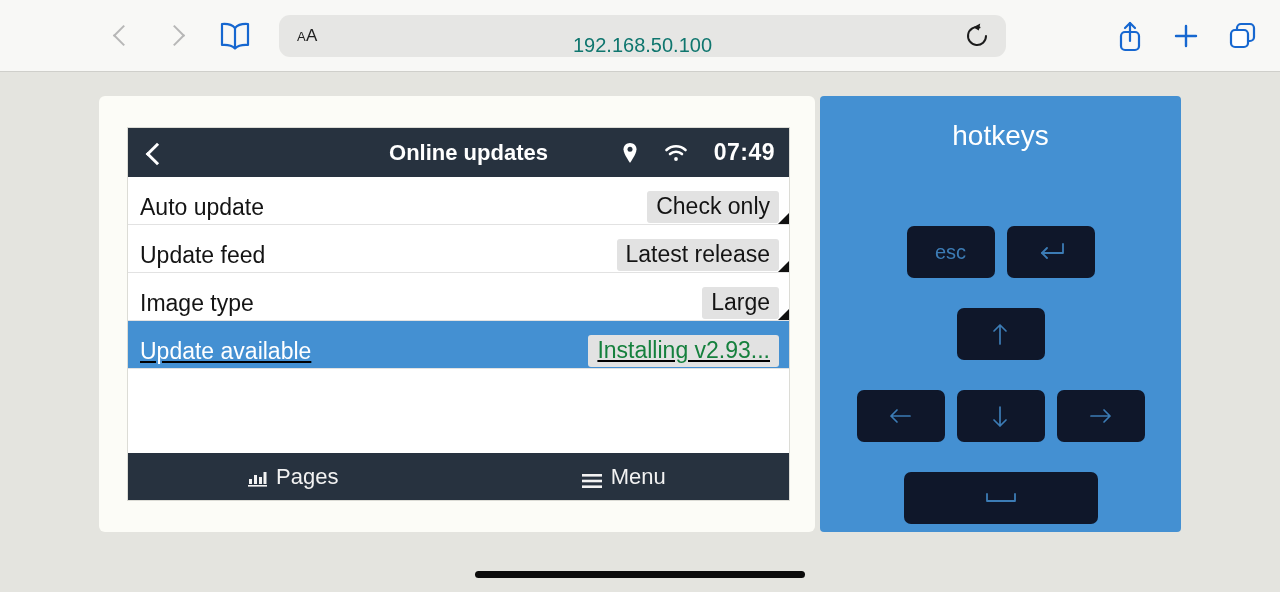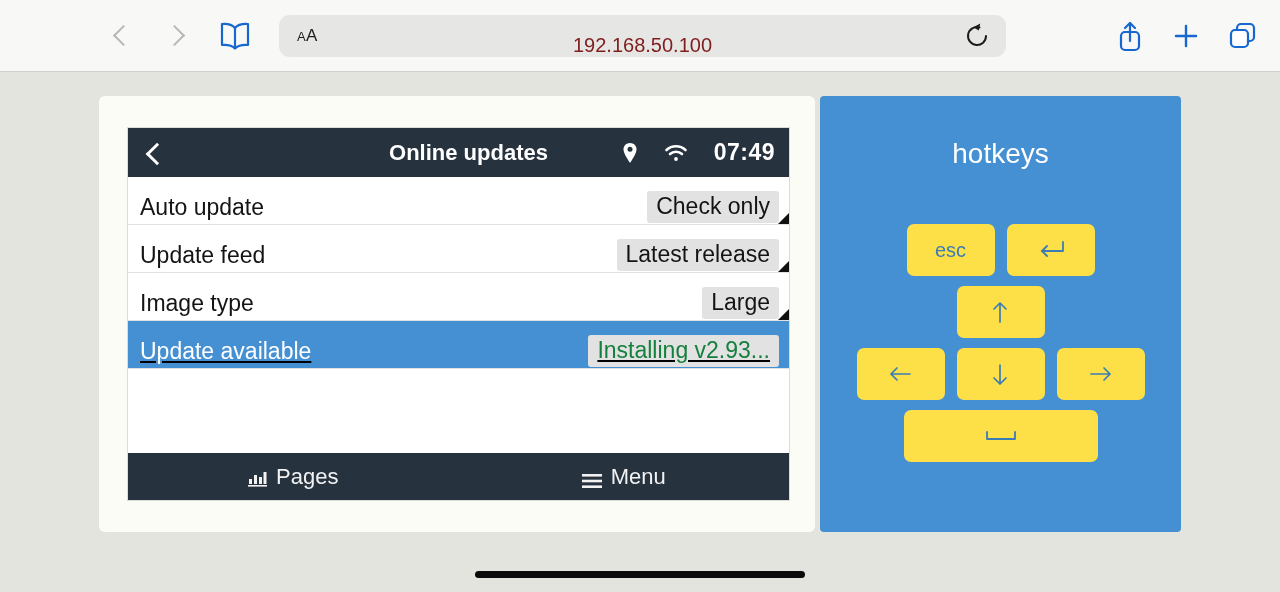--- a/index.html
+++ b/index.html
@@ -71,21 +71,21 @@
     left: 18px;
     font-size: 17px;
     color: #1f1f1f;
     letter-spacing: 0.4px;
   }
   .aa-label .small { font-size: 13px; }
   .url-text {
     flex: 1;
     text-align: center;
     font-size: 20px;
-    color: #7f1d1d;
+    color: #0f766e;
     margin-top: 19px;
   }
   .reload-icon {
     position: absolute;
     right: 16px;
     width: 26px; height: 26px;
   }
 
   .right-icons {
     position: absolute;
@@ -245,41 +245,42 @@
     position: absolute;
     left: 820px; top: 24px;
     width: 361px; height: 436px;
     background: #4490d2;
     border-radius: 4px;
   }
   .hotkeys-title {
     text-align: center;
     color: #ffffff;
     font-size: 28px;
-    margin-top: 42px;
+    margin-top: 24px;
     font-weight: normal;
   }
   .keys {
     margin-top: 54px;
     display: flex;
     flex-direction: column;
     align-items: center;
     gap: 10px;
   }
   .key-row { display: flex; gap: 12px; justify-content: center; }
   .key {
-    background: #fde047;
+    background: #0f172a;
     border-radius: 7px;
     display: flex;
     align-items: center;
     justify-content: center;
     color: #3c7cb5;
     font-size: 20px;
     width: 88px;
     height: 52px;
+    margin-top: 20px;
   }
   .key.wide { width: 194px; height: 52px; }
   .key svg { display: block; }
 
   
   .home-indicator {
     position: absolute;
     left: 475px; bottom: 14px;
     width: 330px; height: 7px;
     background: #0b0b0b;

